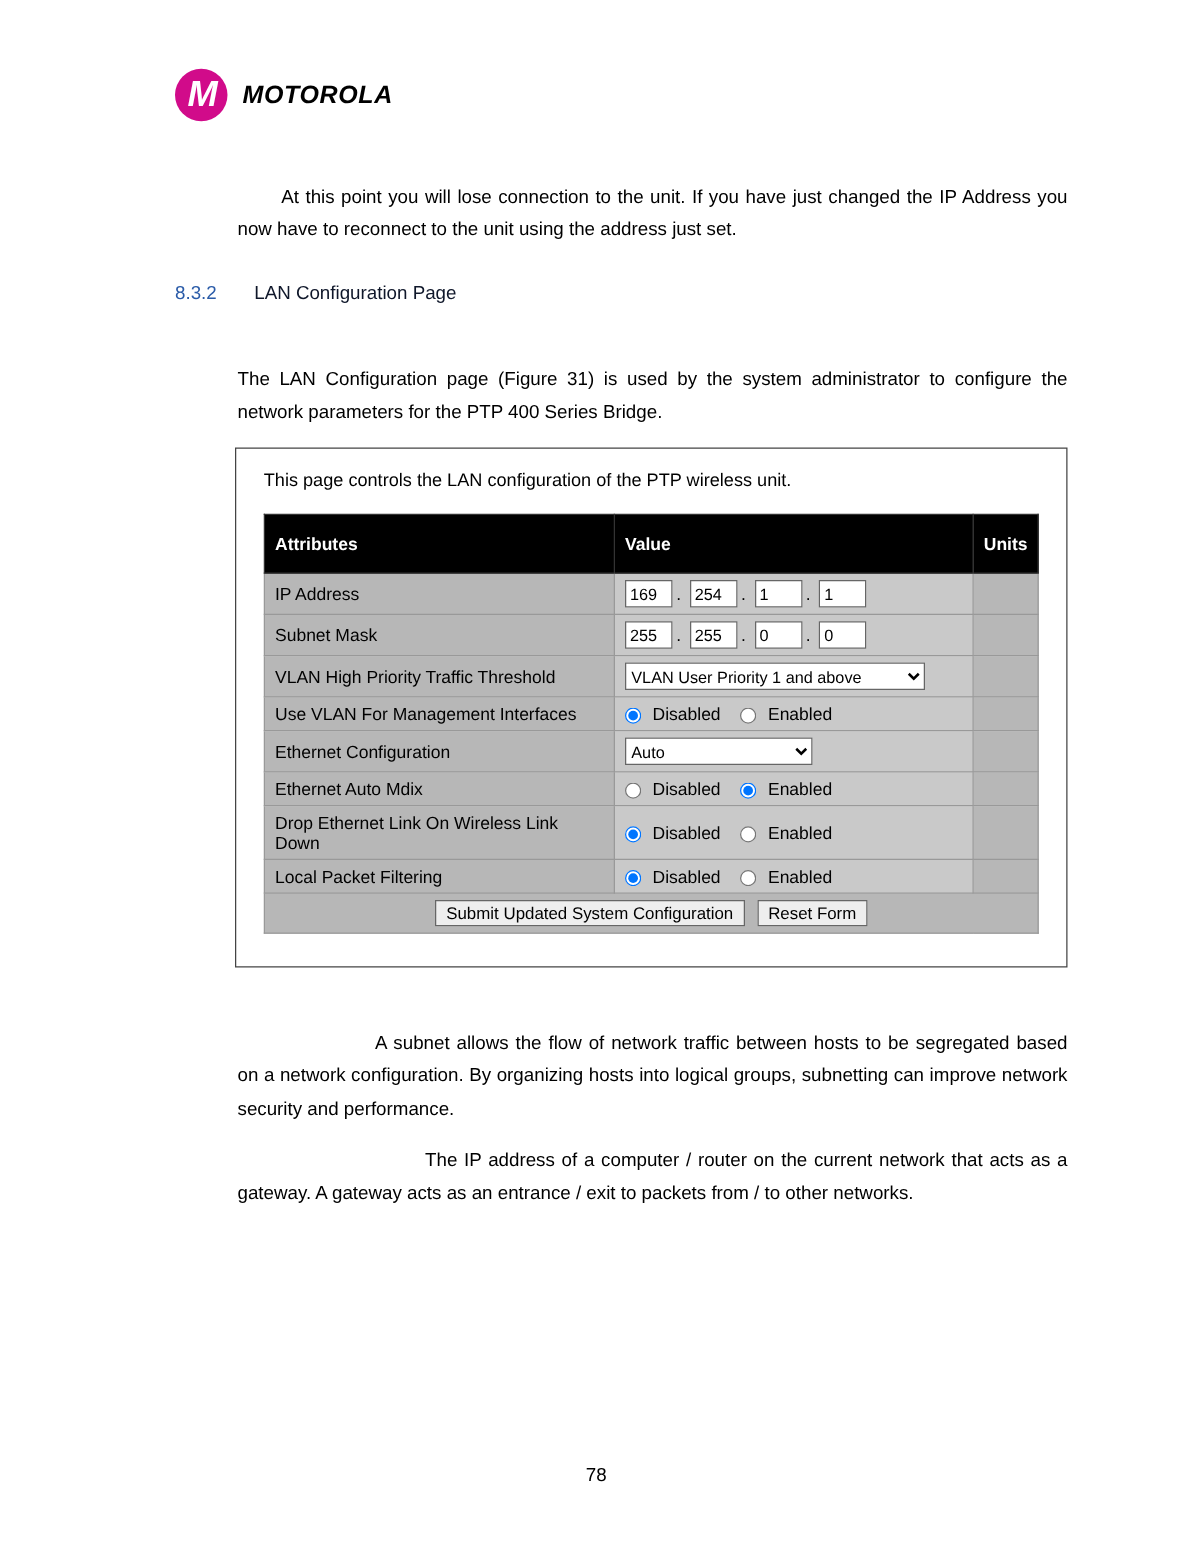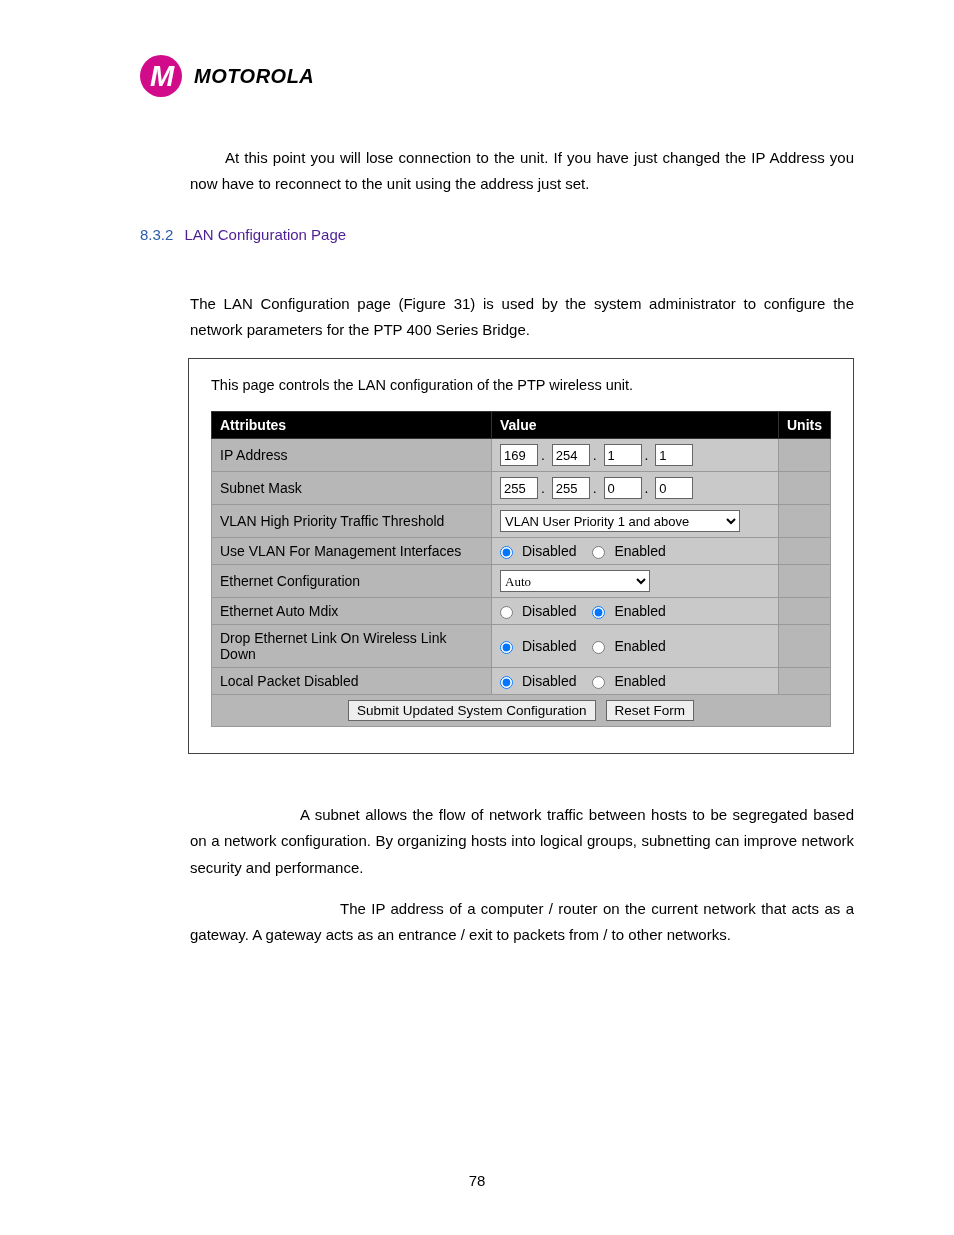--- a/index.html
+++ b/index.html
@@ -48,26 +48,26 @@
   .body-text {
     margin-left: 50px;
     font-size: 15px;
     line-height: 1.75;
     text-align: justify;
     margin-top: 48px;
   }
   .indent1 { text-indent: 35px; }
   .sec-row {
     display: flex;
-    gap: 11px;
+    gap: 30px;
     margin-top: 28px;
     margin-bottom: 20px;
   }
   .sec-num { color: #2a5ba8; font-size: 15px; }
-  .sec-title { color: #4c1d95; font-size: 15px; }
+  .sec-title { color: #0f172a; font-size: 15px; }
   .panel {
     margin-left: 48px;
     border: 1px solid #444;
     padding: 18px 22px 26px 22px;
     margin-top: 12px;
     margin-bottom: 48px;
   }
   .panel-title {
     font-size: 25px;
     font-weight: 700;
@@ -79,21 +79,21 @@
   }
   table.cfg {
     width: 100%;
     border-collapse: collapse;
     font-size: 14px;
   }
   table.cfg th {
     background: #000;
     color: #fff;
     text-align: left;
-    padding: 5px 8px;
+    padding: 15px 8px;
     font-weight: 700;
     border: 1px solid #333;
   }
   table.cfg td {
     background: #b7b7b7;
     color: #000;
     padding: 5px 8px;
     border: 1px solid #999;
     vertical-align: middle;
   }
@@ -227,21 +227,21 @@
             <input type="radio" class="radio" style="">
             <span>Enabled</span>
           </span>
         </td>
         <td class="unitcell"></td>
       </tr>
 
       <tr>
         <td>Ethernet Configuration</td>
         <td class="valcell">
-          <select class="sel" style="width:150px;font-family:Liberation Serif, serif;">
+          <select class="sel" style="width:150px;">
             <option>Auto</option>
           </select>
         </td>
         <td class="unitcell"></td>
       </tr>
 
       <tr>
         <td>Ethernet Auto Mdix</td>
         <td class="valcell">
           <span class="radio-row">
@@ -263,21 +263,21 @@
             <span>Disabled</span>
             &nbsp;
             <input type="radio" class="radio" style="">
             <span>Enabled</span>
           </span>
         </td>
         <td class="unitcell"></td>
       </tr>
 
       <tr>
-        <td>Local Packet Disabled</td>
+        <td>Local Packet Filtering</td>
         <td class="valcell">
           <span class="radio-row">
             <input type="radio" class="radio" checked="" style="">
             <span>Disabled</span>
             &nbsp;
             <input type="radio" class="radio" style="">
             <span>Enabled</span>
           </span>
         </td>
         <td class="unitcell"></td>

